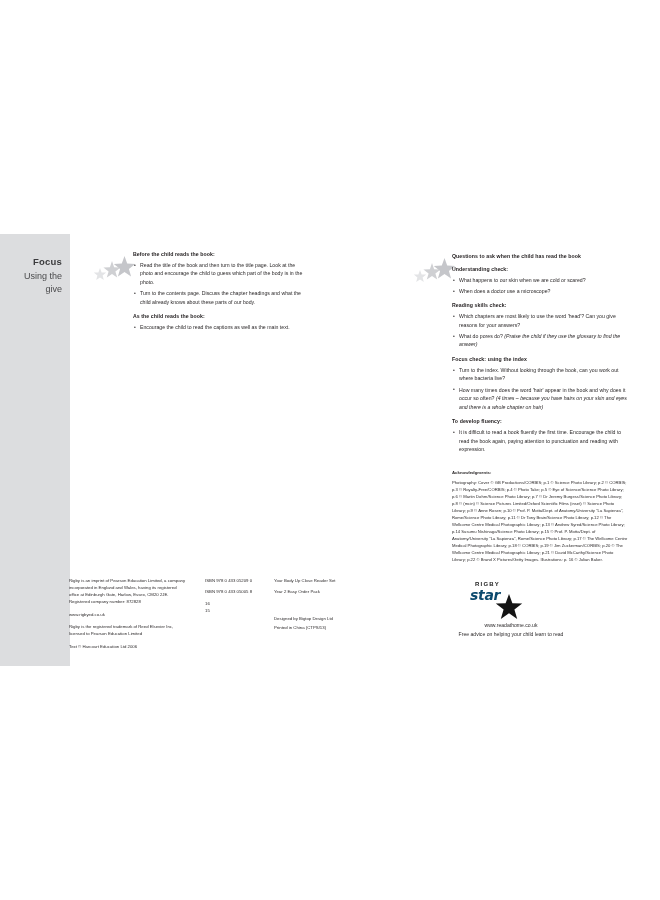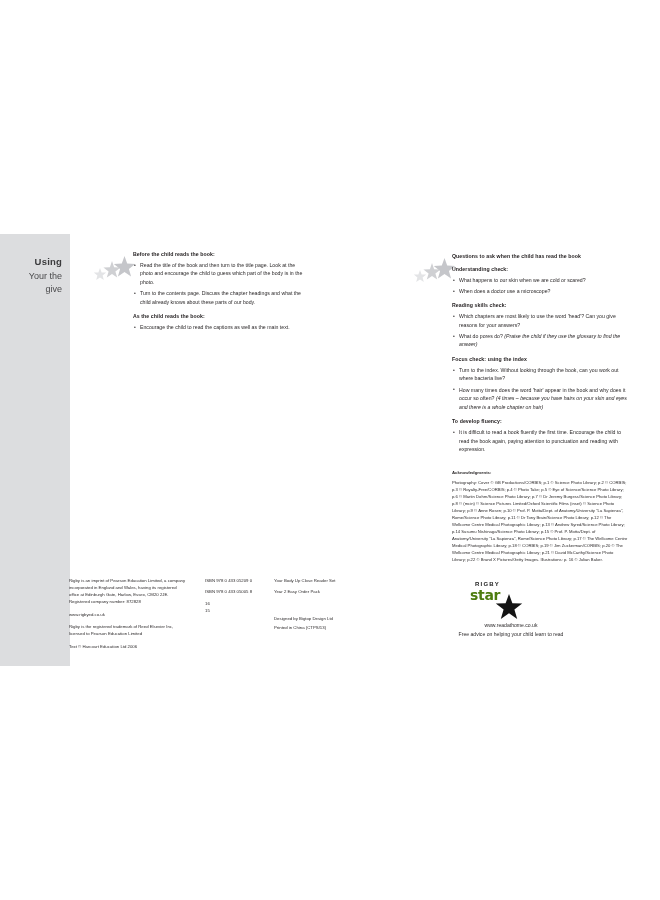--- a/index.html
+++ b/index.html
@@ -158,22 +158,23 @@
     font-weight: bold;
     letter-spacing: 1.2px;
     color: #1a1a1a;
   }
   .logo-star-word {
     position: absolute;
     left: 15px; top: 6px;
     font-size: 14px;
     font-weight: bold;
     letter-spacing: -0.3px;
-    color: #4d7c0f;
+    color: #0c4a6e;
     font-family: "DejaVu Sans", sans-serif;
+    font-style: italic;
   }
   .logo-star-glyph {
     position: absolute;
     left: 40px; top: 12px;
   }
 
   #site-lines {
     position: absolute;
     left: 416px;
     top: 621px;
@@ -184,22 +185,22 @@
     color: #2d2a2b;
   }
 </style>
 </head>
 <body>
 
 <div id="sheet">
 
   <div id="focus-panel">
     <div class="focus-inner">
-      <span class="focus-title">Using</span>
-      <span class="focus-sub">Your the</span>
+      <span class="focus-title">Focus</span>
+      <span class="focus-sub">Using the</span>
       <span class="focus-sub">give</span>
     </div>
   </div>
 
   <div class="star-cluster" style="left:92px; top:20px;">
     <svg width="44" height="30" viewBox="0 0 44 30" aria-hidden="true">
       <polygon points="8,14 9.6,18.4 14.2,18.6 10.6,21.5 11.8,26 8,23.4 4.2,26 5.4,21.5 1.8,18.6 6.4,18.4" fill="#e3e4e6"></polygon>
       <polygon points="20,7 22.1,13.2 28.6,13.4 23.4,17.4 25.2,23.6 20,19.9 14.8,23.6 16.6,17.4 11.4,13.4 17.9,13.2" fill="#cfd0d3"></polygon>
       <polygon points="32.5,2 35.2,9.6 43.2,9.9 36.9,14.9 39.1,22.6 32.5,17.9 25.9,22.6 28.1,14.9 21.8,9.9 29.8,9.6" fill="#c5c6ca"></polygon>
     </svg>

